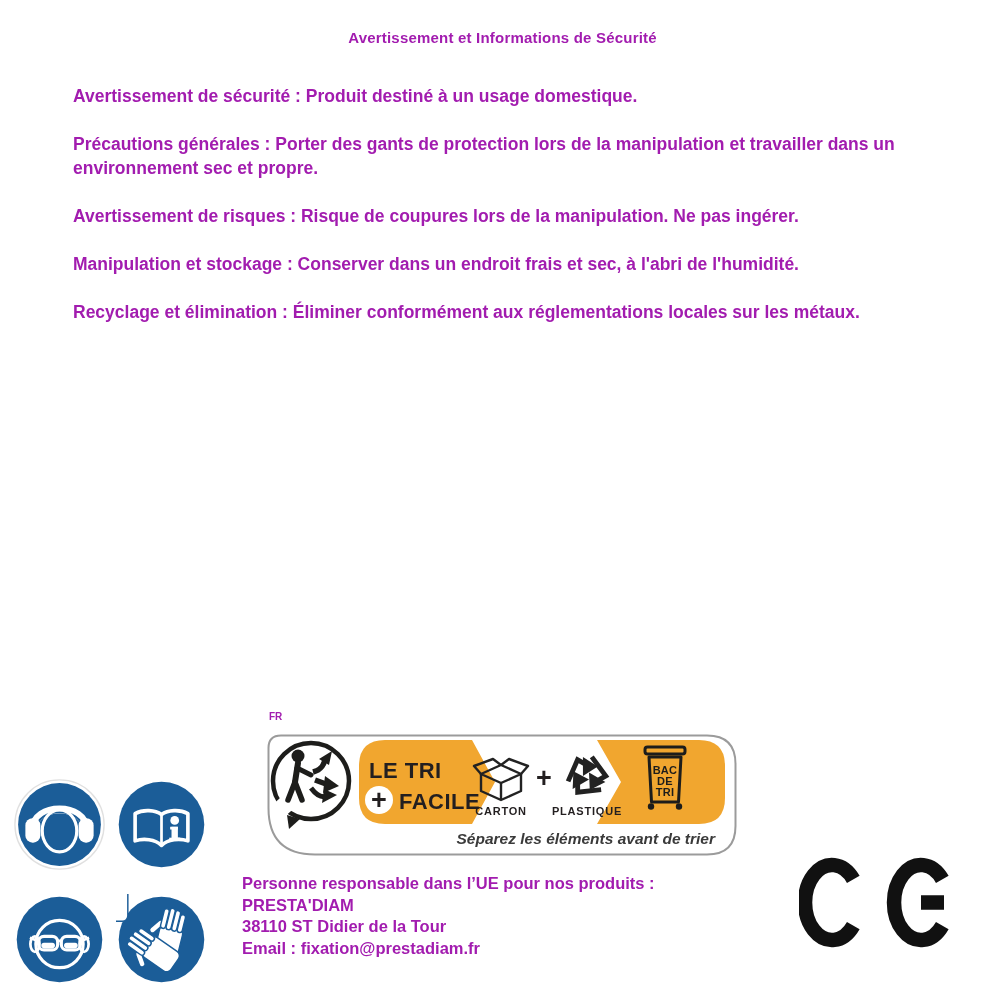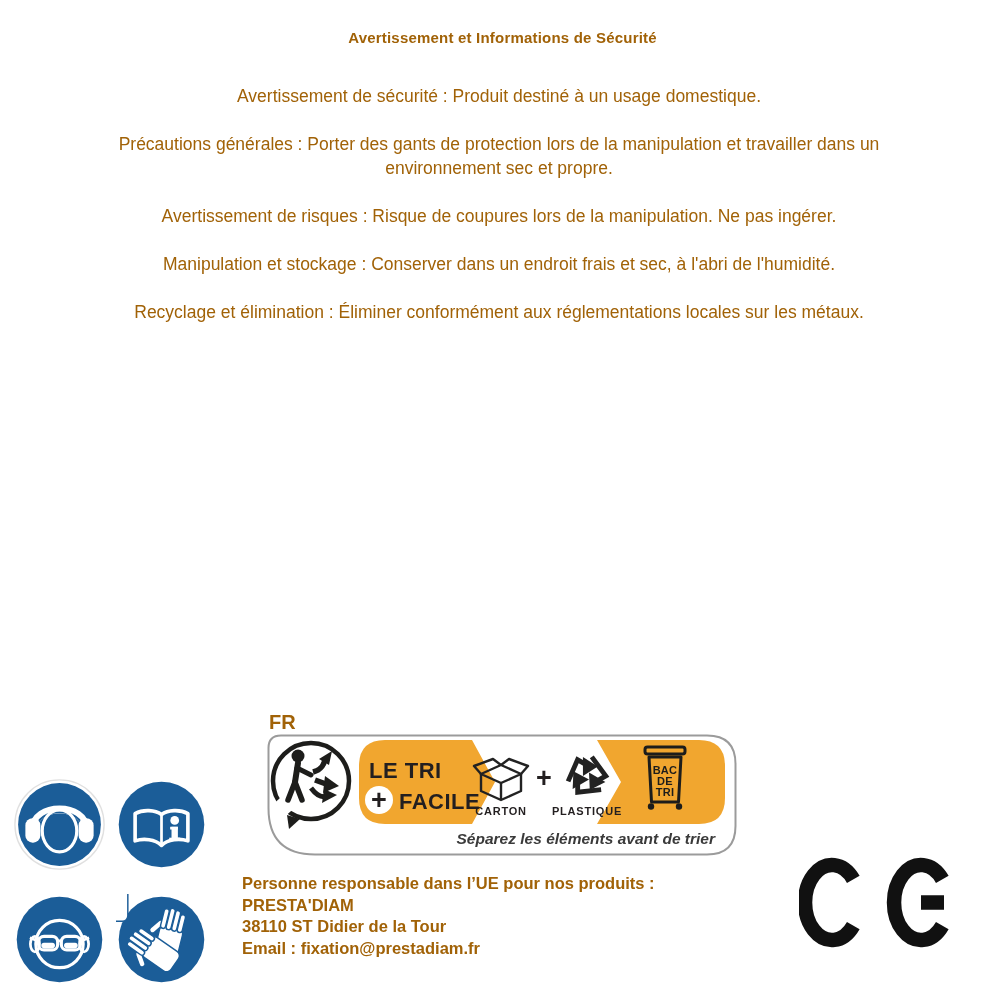--- a/index.html
+++ b/index.html
@@ -1,26 +1,26 @@
 <!DOCTYPE html>
 <html><head>
 <meta charset="utf-8">
 <style>
   html,body { margin:0; padding:0; background:#fff; }
   .page {
     position:relative; width:1005px; height:1005px; background:#ffffff;
-    font-family:"Liberation Sans", sans-serif; color:#a16207; overflow:hidden;
+    font-family:"Liberation Sans", sans-serif; color:#a21caf; overflow:hidden;
   }
   .title {
     position:absolute; top:29px; left:0; width:100%; margin:0;
     text-align:center; font-size:15px; font-weight:700; letter-spacing:0.2px;
   }
   .body-text { position:absolute; left:73px; top:84px; width:852px; }
-  .body-text p { margin:0 0 24px 0; font-size:17.5px; line-height:24px; font-weight:400;text-align:center; }
-  .fr-code { position:absolute; left:269px; top:711px; font-size:20px; font-weight:700; }
+  .body-text p { margin:0 0 24px 0; font-size:17.5px; line-height:24px; font-weight:700; }
+  .fr-code { position:absolute; left:269px; top:711px; font-size:10px; font-weight:700; }
   .infotri { position:absolute; left:267px; top:734px; }
   .icons-grid {
     position:absolute; left:14px; top:779px;
     display:grid; grid-template-columns:91px 91px; grid-auto-rows:91px;
     column-gap:11px; row-gap:24px;
   }
   .addr {
     position:absolute; left:242px; top:873px; width:520px;
     font-weight:700; font-size:16.5px; line-height:21.5px;
   }

